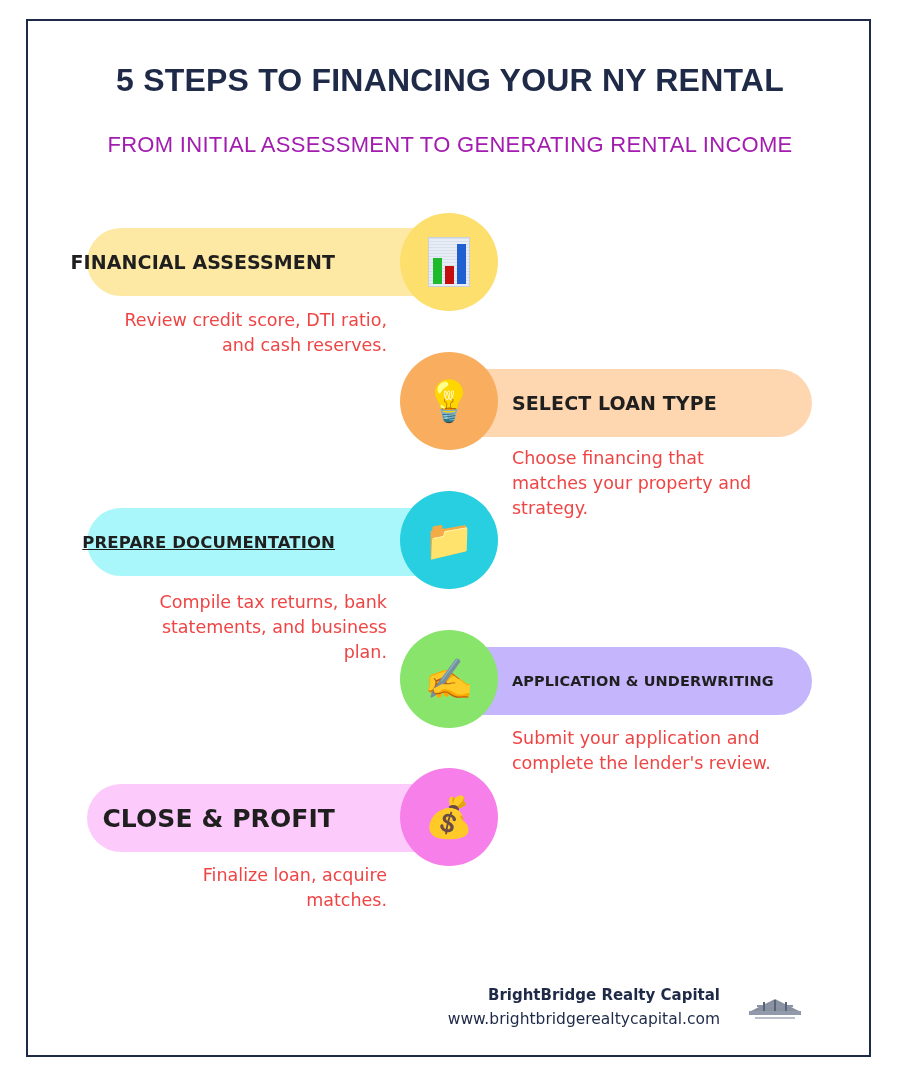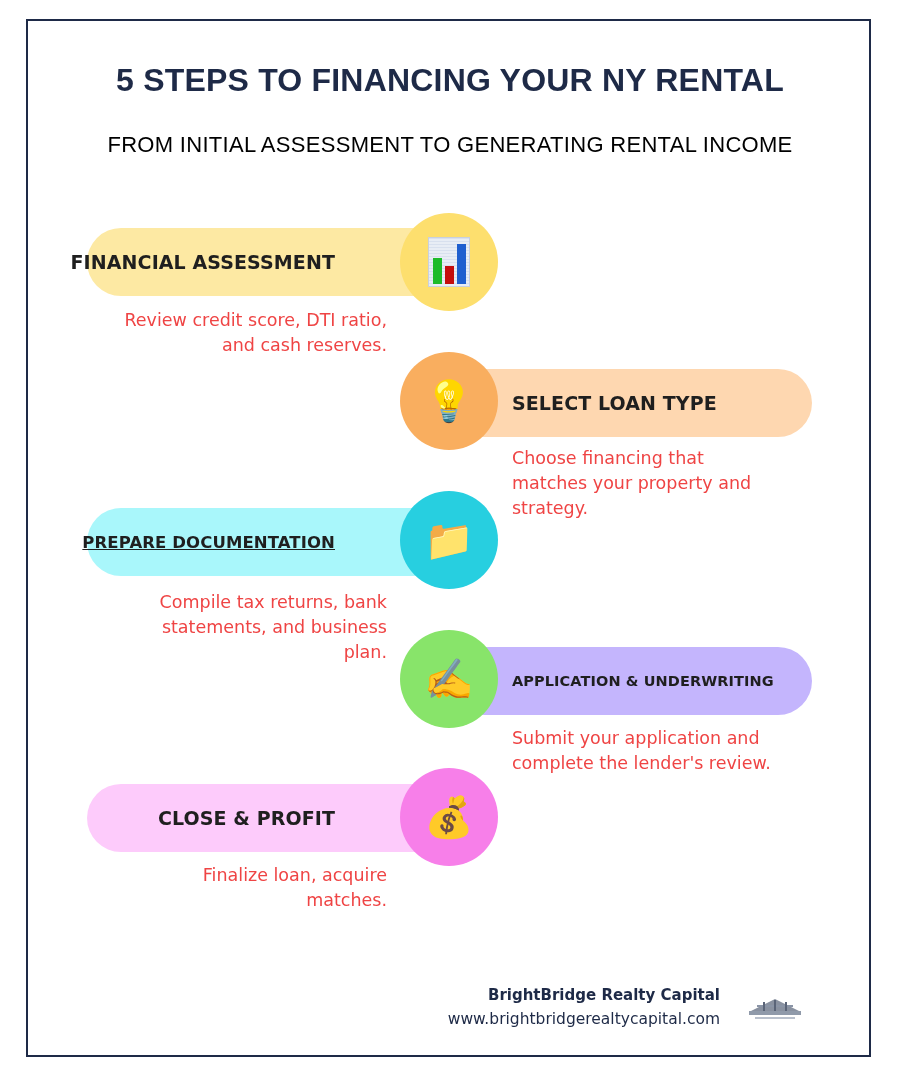--- a/index.html
+++ b/index.html
@@ -1,19 +1,19 @@
 <!DOCTYPE html>
 <html><head>
 <meta charset="utf-8">
 <style>
   html, body { margin: 0; padding: 0; background: #ffffff; }
   body { width: 900px; height: 1080px; position: relative; overflow: hidden; font-family: "DejaVu Sans", sans-serif; }
   .frame { position: absolute; left: 26px; top: 19px; width: 845px; height: 1038px; border: 2px solid #1e2a47; box-sizing: border-box; background: #fff; }
   .title { position: absolute; left: 0; top: 62px; width: 900px; text-align: center; font-family: "Liberation Sans", sans-serif; font-weight: bold; font-size: 32px; color: #1e2a47; letter-spacing: 0.2px; }
-  .subtitle { position: absolute; left: 0; top: 132px; width: 900px; text-align: center; font-family: "Liberation Sans", sans-serif; font-size: 22px; color: #000000; letter-spacing: 0.3px; }
+  .subtitle { position: absolute; left: 0; top: 132px; width: 900px; text-align: center; font-family: "Liberation Sans", sans-serif; font-size: 22px; color: #a21caf; letter-spacing: 0.3px; }
 
   .pill { position: absolute; height: 68px; border-radius: 34px; box-sizing: border-box; display: flex; align-items: center; }
   .pill.left { left: 87px; width: 360px; justify-content: flex-end; padding-right: 112px; }
   .pill.right { left: 450px; width: 362px; justify-content: flex-start; padding-left: 62px; }
   .pill-label { font-family: "DejaVu Sans", sans-serif; font-weight: bold; color: #1f1f1f; white-space: nowrap; letter-spacing: 0.1px; }
 
   .circle { position: absolute; width: 98px; height: 98px; border-radius: 50%; left: 400px; display: flex; align-items: center; justify-content: center; font-size: 40px; line-height: 1; }
 
   .desc { position: absolute; font-family: "DejaVu Sans", sans-serif; font-size: 17.5px; line-height: 25px; color: #ef4444; }
   .desc.left { right: 513px; text-align: right; width: 300px; }
@@ -80,21 +80,21 @@
 </div>
 <div class="circle" id="circle-3" style="top: 630px; background: rgb(136, 228, 106);">
   <span>✍️</span>
 </div>
 <div class="desc right" style="top:726px;">
   <div>Submit your application and</div>
   <div>complete the lender's review.</div>
 </div>
 
 <div class="pill left" id="pill-4" style="top: 784px; background: rgb(253, 203, 251);">
-  <span class="pill-label" style="font-size:19px;">CLOSE &amp; PROFIT</span>
+  <span class="pill-label" style="font-size:25px;">CLOSE &amp; PROFIT</span>
 </div>
 <div class="circle" id="circle-4" style="top: 768px; background: rgb(247, 127, 233);">
   <span>💰</span>
 </div>
 <div class="desc left" style="top:863px;">
   <div>Finalize loan, acquire</div>
   <div>matches.</div>
 </div>
 
 <div class="brand">

